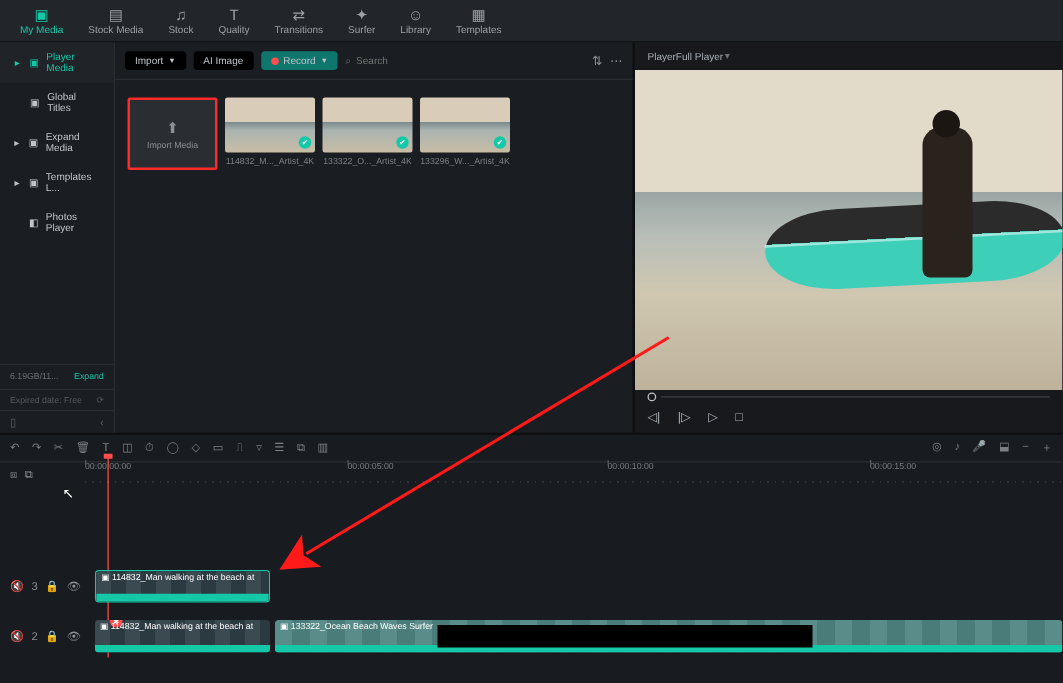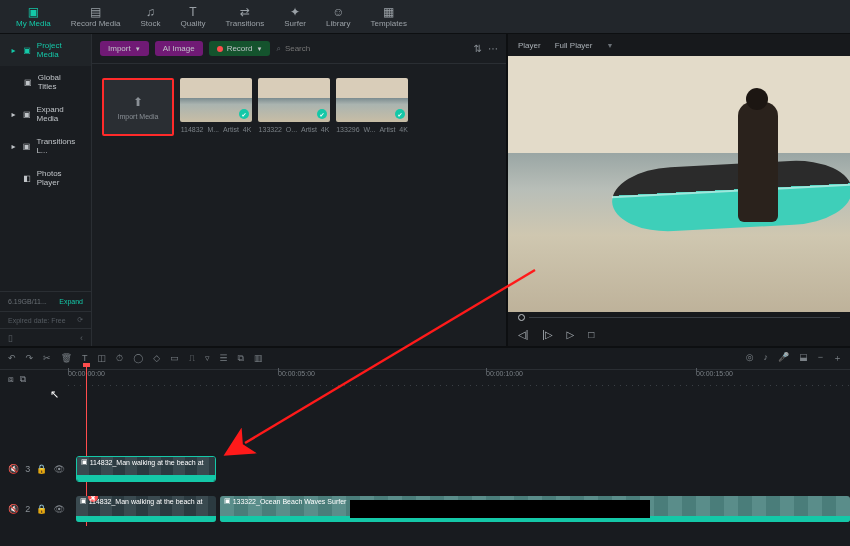--- a/index.html
+++ b/index.html
@@ -18,22 +18,22 @@
 
 
 .mediaBody { display: flex; flex: 1; }
 .sidebar { width: 92px; background: #1a1d21; border-right: 1px solid #2a2e33; display: flex; flex-direction: column; }
 .side-item { display: flex; align-items: center; gap: 6px; padding: 7px 10px; font-size: 8px; cursor: pointer; }
 .side-item.active { color: #14c8a8; background: #202428; }
 .side-ic { width: 8px; display: inline-flex; justify-content: center; }
 
 .panel { flex: 1; display: flex; flex-direction: column; }
 .panel-toolbar { height: 30px; display: flex; align-items: center; padding: 0 8px; gap: 6px; border-bottom: 1px solid #2a2e33; }
-.btn-s { background: #701a75; border-radius: 3px; padding: 3px 8px; font-size: 8px; display: flex; align-items: center; gap: 4px; cursor: pointer; }
-.btn-rec { background: #14532d; border-radius: 3px; padding: 3px 8px; font-size: 8px; display: flex; align-items: center; gap: 4px; cursor: pointer; }
+.btn-s { background: #000000; border-radius: 3px; padding: 3px 8px; font-size: 8px; display: flex; align-items: center; gap: 4px; cursor: pointer; }
+.btn-rec { background: #0f766e; border-radius: 3px; padding: 3px 8px; font-size: 8px; display: flex; align-items: center; gap: 4px; cursor: pointer; }
 .rec-dot { width: 6px; height: 6px; border-radius: 50%; background: #ff4d4d; }
 .search-wrap { flex: 1; display: flex; align-items: center; gap: 4px; font-size: 8px; color: #6a7076; }
 .search-input { background: transparent; border: none; color: #c0c4c8; font-size: 8px; outline: none; width: 120px; }
 .tb-ic { font-size: 10px; color: #8a9096; cursor: pointer; }
 
 .thumb-row { display: flex; gap: 14px; padding: 14px; }
 .thumbCard { width: 64px; display: flex; flex-direction: column; align-items: center; }
 .thumbImg { width: 72px; height: 44px; background: #2a2e33; border-radius: 2px; position: relative; overflow: hidden; }
 .importCard .thumbImg { border: 2px solid #ff2a2a; height: 58px; display: flex; flex-direction: column; align-items: center; justify-content: center; gap: 4px; color: #8a9096; }
 .importCard .thumbImg .ii { font-size: 12px; }
@@ -43,21 +43,21 @@
 
 
 .beach { background: linear-gradient(#d9cdb9 0%, #d9cdb9 45%, #7a8a8e 45%, #aab4b0 60%, #c8bda5 100%); }
 
 .storage-bar { padding: 6px 8px; border-top: 1px solid #2a2e33; display: flex; align-items: center; justify-content: space-between; font-size: 7px; color: #6a7076; }
 .storage-bar a { color: #14c8a8; text-decoration: none; }
 .storage-bottom { padding: 4px 8px; font-size: 7px; color: #555b61; display: flex; align-items: center; justify-content: space-between; border-top: 1px solid #2a2e33; }
 .sublow { height: 18px; border-top: 1px solid #2a2e33; display: flex; align-items: center; justify-content: space-between; padding: 0 8px; font-size: 9px; color: #5a6066; }
 
 
-.preview-top { height: 22px; display: flex; align-items: center; padding: 0 10px; gap: 14px; font-size: 8px; color: #aab0b6; }
+.preview-top { height: 22px; display: flex; align-items: center; padding: 0 10px; font-size: 8px; color: #aab0b6; }
 .preview-top .chev { font-size: 7px; color: #6a7076; }
 .preview-canvas { flex: 1; background: linear-gradient(#e3dbc9 0%, #e3dbc9 38%, #9aa6a4 38%, #b8beb8 52%, #cfc7b0 70%, #beb29a 100%); position: relative; }
 .surfer { position: absolute; left: 42%; top: 18%; width: 180px; height: 220px; }
 .body { position: absolute; left: 86px; top: 0; width: 40px; height: 120px; background: #2a221c; border-radius: 14px 14px 6px 6px; }
 .head { position: absolute; left: 94px; top: -14px; width: 22px; height: 22px; background: #1c1612; border-radius: 50%; }
 .board { position: absolute; left: -40px; top: 62px; width: 240px; height: 64px; background: linear-gradient(#2b2b2b 0%, #2b2b2b 40%, #3ecfb9 40%, #3ecfb9 100%); border-radius: 60px 60px 60px 60px / 32px 32px 32px 32px; transform: rotate(-3deg); }
 .board::after { content:""; position:absolute; left:0; right:0; top:40%; height:2px; background: rgba(255,255,255,.5); }
 .progress { height: 10px; display: flex; align-items: center; padding: 0 10px; }
 .prog-dot { width: 7px; height: 7px; border-radius: 50%; border: 1.5px solid #c0c4c8; }
 .prog-line { height: 1px; background: #3a3f45; flex: 1; margin-left: 4px; }
@@ -94,21 +94,21 @@
 </head>
 <body>
 
 <div class="topnav">
   <div class="tab active">
       <span class="ic">▣</span>
       <span>My Media</span>
     </div>
   <div class="tab">
       <span class="ic">▤</span>
-      <span>Record Media</span>
+      <span>Stock Media</span>
     </div>
   <div class="tab">
       <span class="ic">♫</span>
       <span>Stock</span>
     </div>
   <div class="tab">
       <span class="ic">T</span>
       <span>Quality</span>
     </div>
   <div class="tab">
@@ -130,36 +130,36 @@
 </div>
 
 <div class="main">
 
   <div class="mediaArea">
     <div class="mediaBody">
       <div class="sidebar">
         <div class="side-item active">
           <span class="side-ic">▸</span>
           <span class="side-ic">▣</span>
-          <span>Project Media</span>
+          <span>Player Media</span>
         </div>
         <div class="side-item">
           <span class="side-ic"></span>
           <span class="side-ic">▣</span>
           <span>Global Titles</span>
         </div>
         <div class="side-item">
           <span class="side-ic">▸</span>
           <span class="side-ic">▣</span>
           <span>Expand Media</span>
         </div>
         <div class="side-item">
           <span class="side-ic">▸</span>
           <span class="side-ic">▣</span>
-          <span>Transitions L...</span>
+          <span>Templates L...</span>
         </div>
         <div class="side-item">
           <span class="side-ic"></span>
           <span class="side-ic">◧</span>
           <span>Photos Player</span>
         </div>
         <div style="flex:1"></div>
         <div class="storage-bar">
           <span>6.19GB/11...</span>
           <a>Expand</a>

